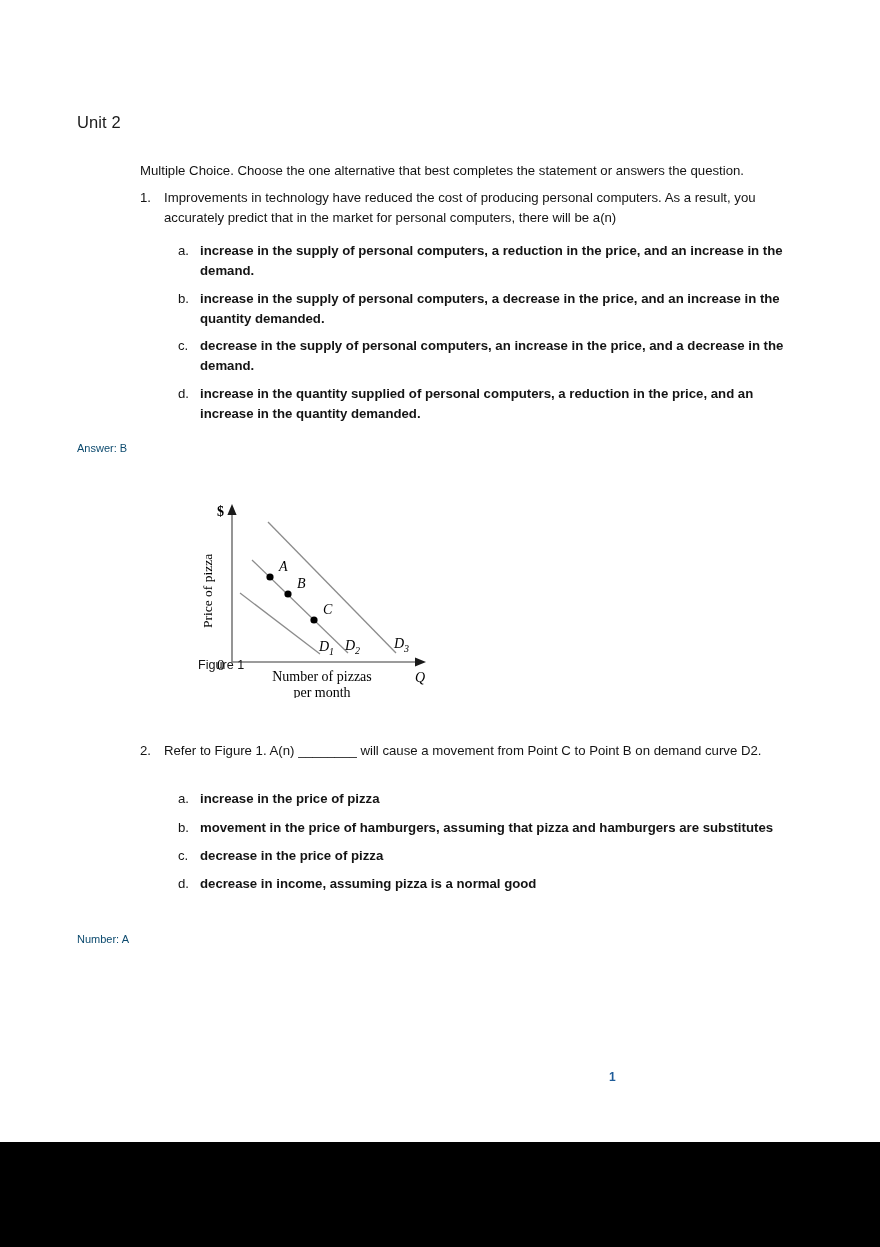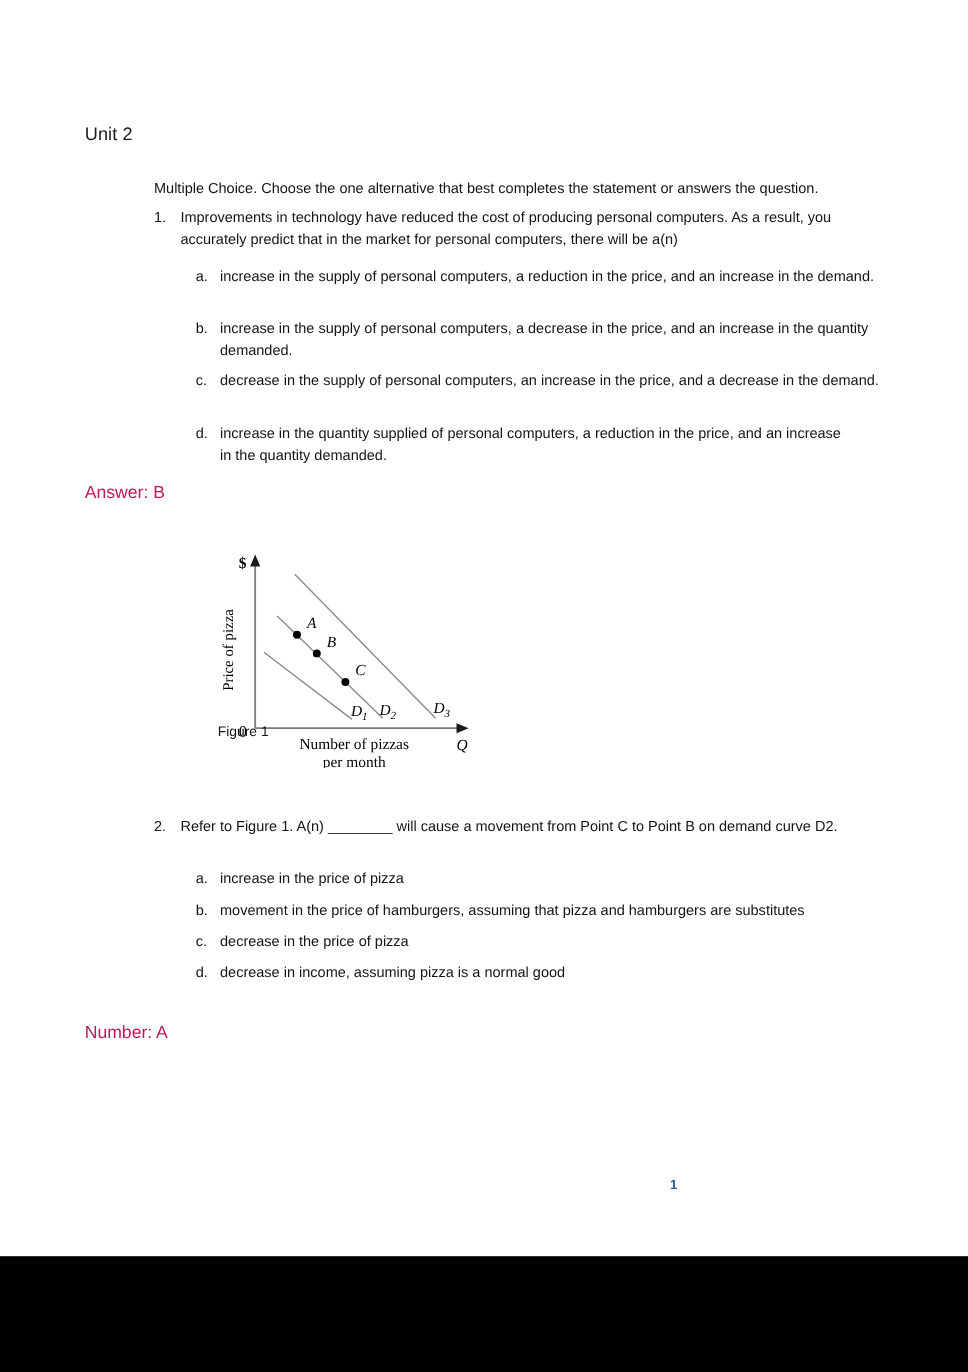--- a/index.html
+++ b/index.html
@@ -82,28 +82,29 @@
     line-height: 19.5px;
     color: #141414;
   }
   .choice .ltr {
     width: 22px;
     flex: 0 0 22px;
     text-align: left;
   }
   .choice .ctext {
     flex: 1 1 auto;
+    font-weight: bold;
   }
 
   .answer {
     position: absolute;
     left: 77px;
-    font-size: 16px;
+    font-size: 11px;
     line-height: 19px;
-    color: #be185d;
+    color: #0c4a6e;
   }
 
   .refer-note {
     position: absolute;
     left: 190px;
     top: 483px;
     font-size: 12.6px;
     font-style: italic;
     color: #141414;
     white-space: nowrap;

